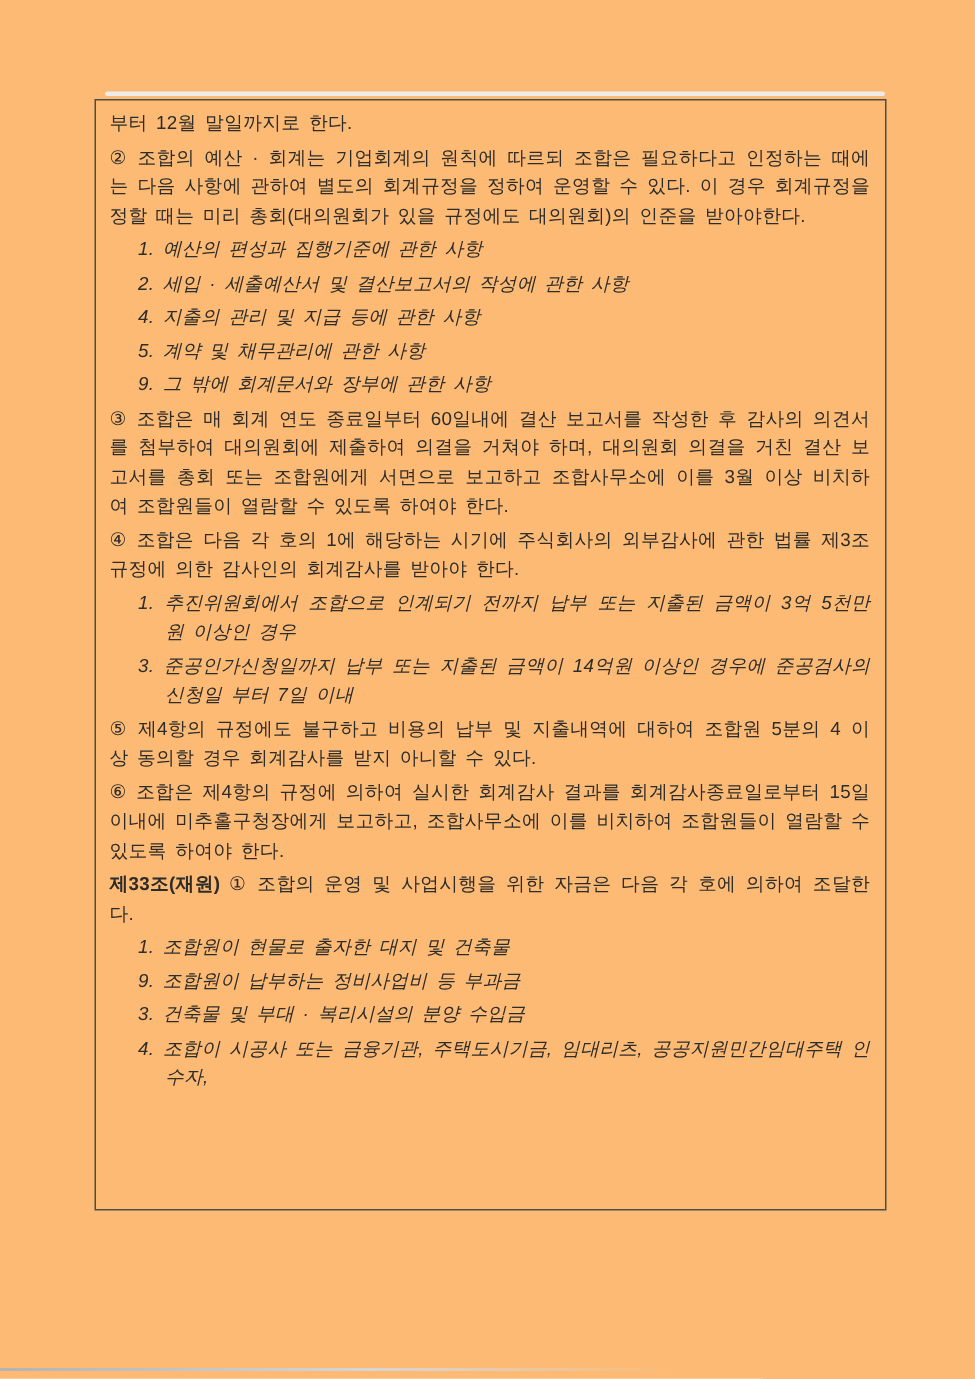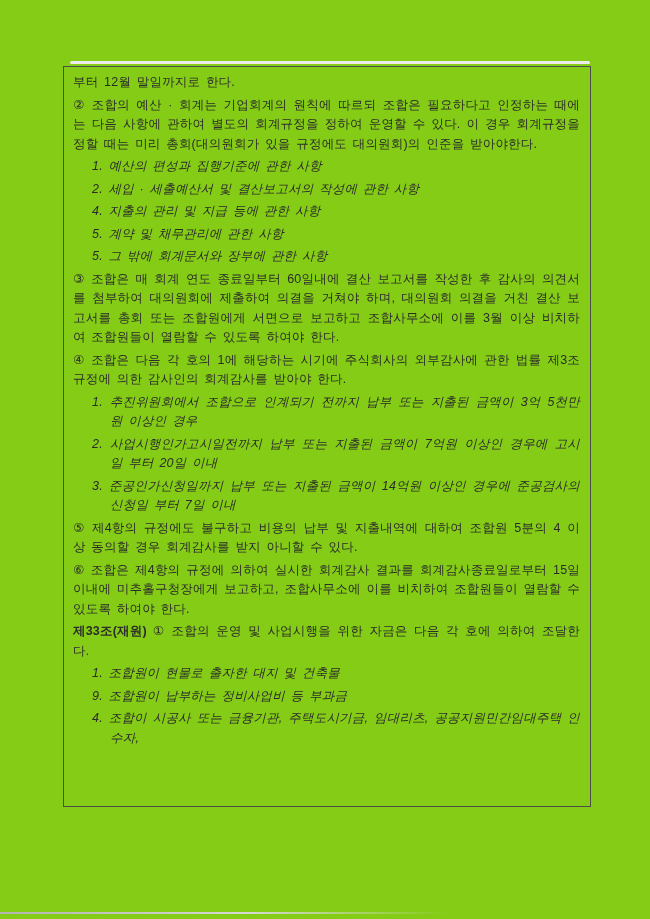--- a/index.html
+++ b/index.html
@@ -5,21 +5,21 @@
   * { box-sizing: border-box; }
   html, body { margin: 0; padding: 0; }
   body {
     width: 650px; height: 919px;
     background: #fdfdfc;
     font-family: "Liberation Sans", "DejaVu Sans", sans-serif;
   }
   .page {
     position: relative;
     width: 650px; height: 919px;
-    background: #84cc16;
+    background: #fdba74;
     overflow: hidden;
   }
   
   .scan-shadow-top {
     position: absolute;
     left: 70px; top: 61px;
     width: 520px; height: 3px;
     background: #edecea;
     border-radius: 2px;
   }
@@ -64,43 +64,43 @@
 
     <p class="para">부터 12월 말일까지로 한다.</p>
 
     <p class="para">② 조합의 예산 · 회계는 기업회계의 원칙에 따르되 조합은 필요하다고 인정하는 때에는 다음 사항에 관하여 별도의 회계규정을 정하여 운영할 수 있다. 이 경우 회계규정을 정할 때는 미리 총회(대의원회가 있을 규정에도 대의원회)의 인준을 받아야한다.</p>
 
     <div class="list">
       <p class="item">1. 예산의 편성과 집행기준에 관한 사항</p>
       <p class="item">2. 세입 · 세출예산서 및 결산보고서의 작성에 관한 사항</p>
       <p class="item">4. 지출의 관리 및 지급 등에 관한 사항</p>
       <p class="item">5. 계약 및 채무관리에 관한 사항</p>
-      <p class="item">5. 그 밖에 회계문서와 장부에 관한 사항</p>
+      <p class="item">9. 그 밖에 회계문서와 장부에 관한 사항</p>
     </div>
 
     <p class="para">③ 조합은 매 회계 연도 종료일부터 60일내에 결산 보고서를 작성한 후 감사의 의견서를 첨부하여 대의원회에 제출하여 의결을 거쳐야 하며, 대의원회 의결을 거친 결산 보고서를 총회 또는 조합원에게 서면으로 보고하고 조합사무소에 이를 3월 이상 비치하여 조합원들이 열람할 수 있도록 하여야 한다.</p>
 
     <p class="para">④ 조합은 다음 각 호의 1에 해당하는 시기에 주식회사의 외부감사에 관한 법률 제3조 규정에 의한 감사인의 회계감사를 받아야 한다.</p>
 
     <div class="list">
       <p class="item">1. 추진위원회에서 조합으로 인계되기 전까지 납부 또는 지출된 금액이 3억 5천만원 이상인 경우</p>
-      <p class="item">2. 사업시행인가고시일전까지 납부 또는 지출된 금액이 7억원 이상인 경우에 고시일 부터 20일 이내</p>
       <p class="item">3. 준공인가신청일까지 납부 또는 지출된 금액이 14억원 이상인 경우에 준공검사의 신청일 부터 7일 이내</p>
     </div>
 
     <p class="para">⑤ 제4항의 규정에도 불구하고 비용의 납부 및 지출내역에 대하여 조합원 5분의 4 이상 동의할 경우 회계감사를 받지 아니할 수 있다.</p>
 
     <p class="para">⑥ 조합은 제4항의 규정에 의하여 실시한 회계감사 결과를 회계감사종료일로부터 15일 이내에 미추홀구청장에게 보고하고, 조합사무소에 이를 비치하여 조합원들이 열람할 수 있도록 하여야 한다.</p>
 
 
     <p class="para"><span class="bold">제33조(재원)</span><span>① 조합의 운영 및 사업시행을 위한 자금은 다음 각 호에 의하여 조달한다.</span></p>
 
     <div class="list">
       <p class="item">1. 조합원이 현물로 출자한 대지 및 건축물</p>
       <p class="item">9. 조합원이 납부하는 정비사업비 등 부과금</p>
+      <p class="item">3. 건축물 및 부대 · 복리시설의 분양 수입금</p>
       <p class="item">4. 조합이 시공사 또는 금융기관, 주택도시기금, 임대리츠, 공공지원민간임대주택 인수자,</p>
     </div>
 
   </div>
 
   <div class="artifact-line"></div>
 
 </div>
 
 </body></html>

